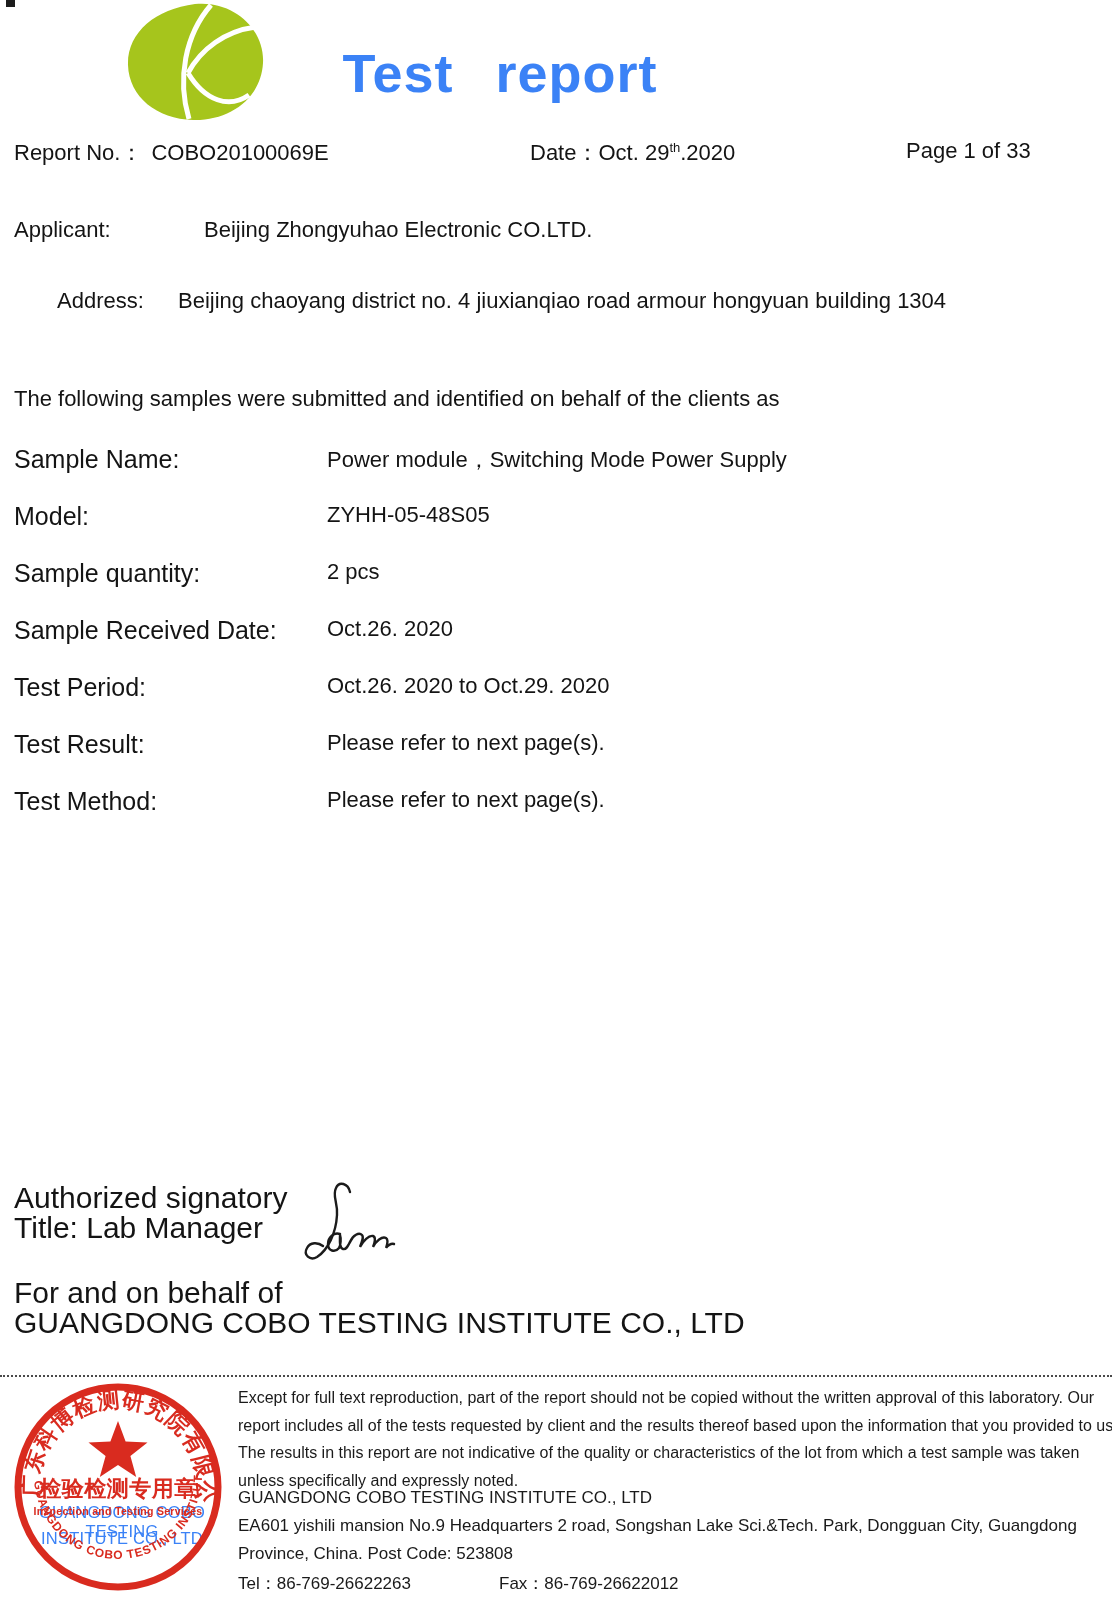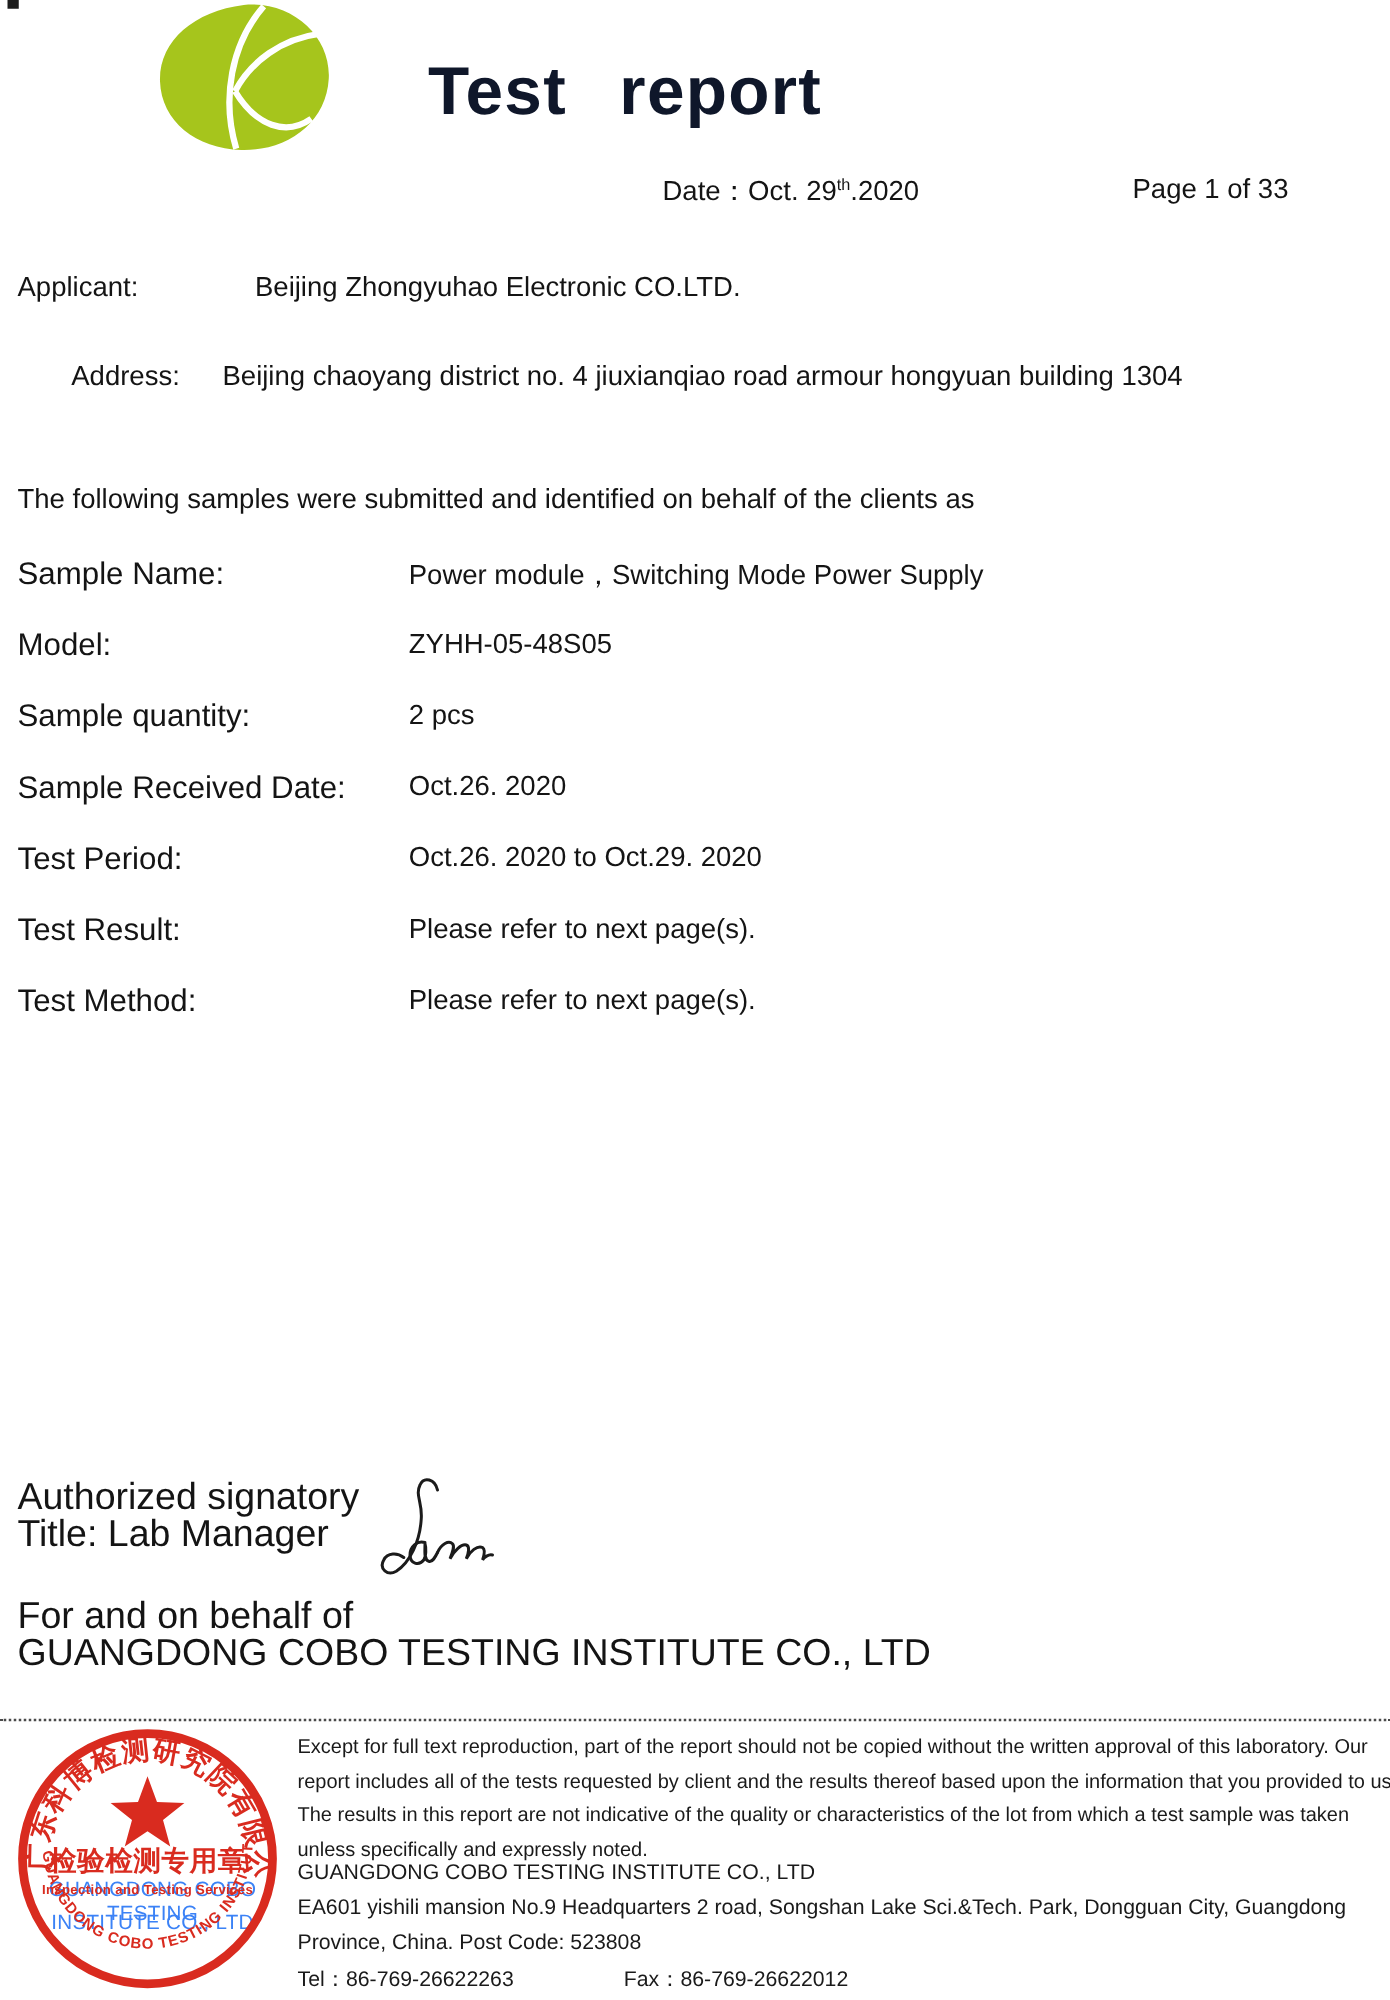--- a/index.html
+++ b/index.html
@@ -6,21 +6,21 @@
   .page {
     position:relative; width:1112px; height:1600px; margin:0 auto;
     background:#ffffff; overflow:hidden;
     font-family:"Liberation Sans", sans-serif; color:#141414;
   }
   .abs { position:absolute; }
   .speck { left:6px; top:0; width:9px; height:7px; background:#1c1c1c; }
 
   .title {
     left:0; top:42px; width:1000px; text-align:center;
-    font-size:54px; font-weight:bold; letter-spacing:1px; word-spacing:26px; color:#0f172a;
+    font-size:54px; font-weight:bold; letter-spacing:1px; word-spacing:26px; color:#3b82f6;
   }
 
   .hdr { top:138px; font-size:22px; white-space:nowrap; }
   .hdr-report { left:14px; }
   .hdr-report .val { margin-left:9px; }
   .hdr-date { left:530px; }
   .hdr-page { left:906px; }
   sup { font-size:13px; }
 
   .body-txt { font-size:22px; white-space:nowrap; }
@@ -63,20 +63,23 @@
 
   <svg class="abs" style="left:125px; top:3px;" width="140" height="118" viewBox="0 0 140 118">
     <path d="M70,1 C30,6 2,30 3,62 C4,94 32,116 68,117 C104,118 136,96 138,60 C140,26 108,-3 70,1 Z" fill="#a6c51c"></path>
     <path d="M86,2 C60,32 52,76 64,116" fill="none" stroke="#ffffff" stroke-width="5"></path>
     <path d="M63,70 C76,46 100,28 131,24" fill="none" stroke="#ffffff" stroke-width="5"></path>
     <path d="M63,70 C80,98 104,106 124,92" fill="none" stroke="#ffffff" stroke-width="5"></path>
   </svg>
 
   <div class="abs title">Test report</div>
 
+  <div class="abs hdr hdr-report">
+    <span>Report No.：</span><span class="val">COBO20100069E</span>
+  </div>
   <div class="abs hdr hdr-date">
     <span>Date：</span><span>Oct. 29</span><sup>th</sup><span>.2020</span>
   </div>
   <div class="abs hdr hdr-page">Page 1 of 33</div>
 
   <div class="abs body-txt lbl-col" style="top:217px;">Applicant:</div>
   <div class="abs body-txt party-val" style="top:217px;margin-left:26px;">Beijing Zhongyuhao Electronic CO.LTD.</div>
   <div class="abs body-txt lbl-col" style="top:288px;margin-left:43px;">Address:</div>
   <div class="abs body-txt party-val" style="top:288px;text-align:center;">Beijing chaoyang district no. 4 jiuxianqiao road armour hongyuan building 1304</div>
 

